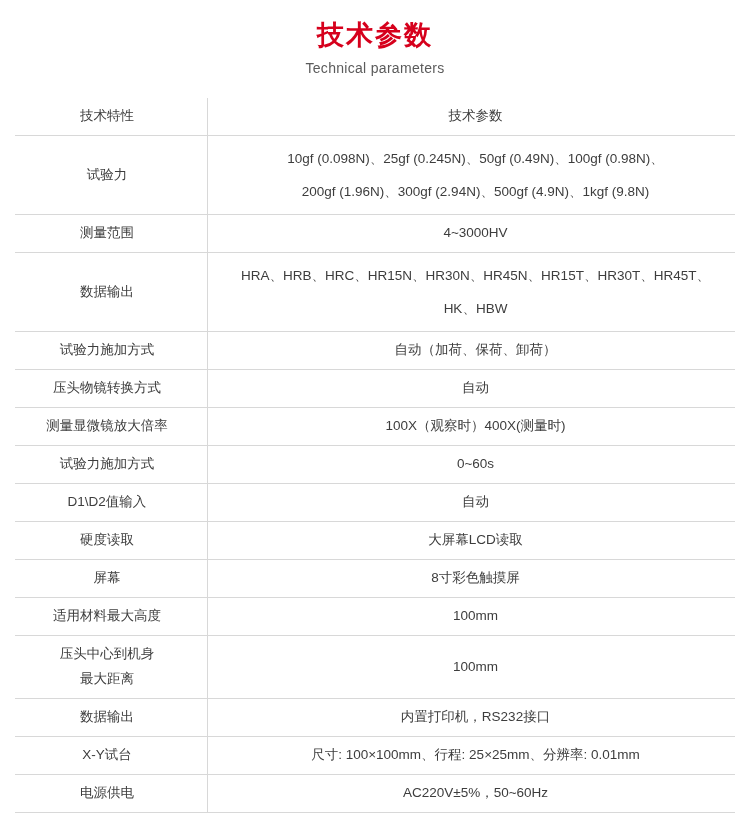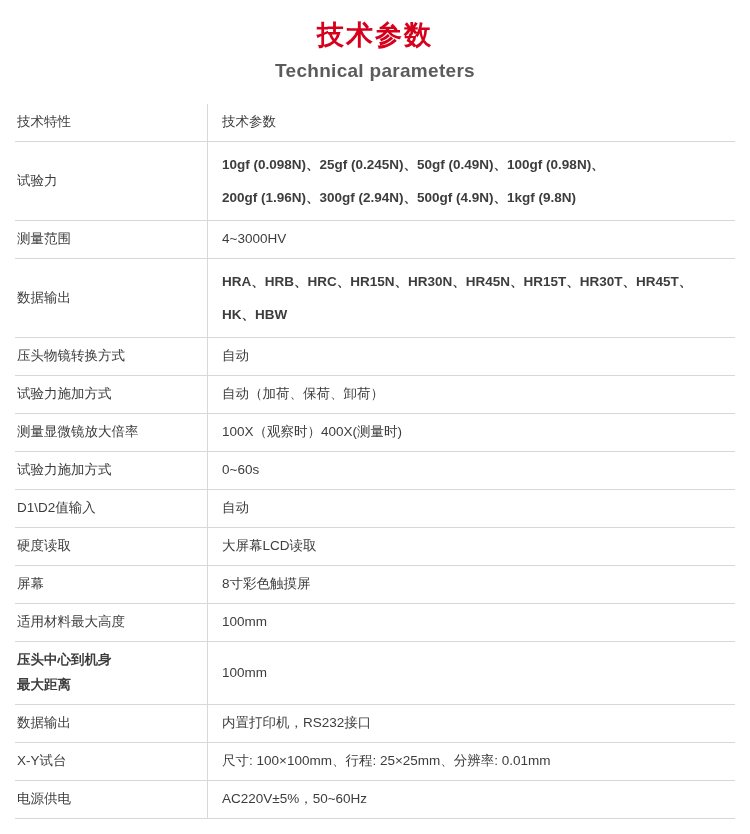--- a/index.html
+++ b/index.html
@@ -25,50 +25,51 @@
     padding-top: 18px;
   }
   .title-cn {
     font-size: 27px;
     font-weight: bold;
     color: #d6001c;
     letter-spacing: 2px;
     line-height: 1.3;
   }
   .title-en {
-    font-size: 19px;
+    font-size: 14px;
     color: #5b5b5b;
     margin-top: 7px;
     letter-spacing: 0.3px;
-    font-weight: bold;
+    font-weight: normal;
   }
   .spec-table {
     width: 720px;
     margin: 22px auto 0 auto;
     border-collapse: collapse;
     table-layout: fixed;
   }
   .spec-table td {
     border-bottom: 1px solid #d8d8d8;
     font-size: 13.5px;
     color: #3d3d3d;
     vertical-align: middle;
     line-height: 1.85;
     padding: 0;
+    text-align: center;
   }
   .spec-table td.c1 {
     width: 180px;
     padding: 6px 10px 6px 2px;
   }
   .spec-table td.c2 {
     padding: 6px 6px 6px 14px;
     border-left: 1px solid #d8d8d8;
   }
   .row-double td.c2 { line-height: 2.45; }
-  .nowrap-cell { white-space: pre-line; font-weight: bold; }
+  .nowrap-cell { white-space: pre-line; }
 </style>
 </head>
 <body>
 
 <div class="page">
 
   <div class="header">
     <div class="title-cn">技术参数</div>
     <div class="title-en">Technical parameters</div>
   </div>
@@ -91,27 +92,27 @@
         <td class="c2">4~3000HV</td>
       </tr>
 
       <tr class="row-double">
         <td class="c1">数据输出</td>
         <td class="c2 nowrap-cell">HRA、HRB、HRC、HR15N、HR30N、HR45N、HR15T、HR30T、HR45T、
 HK、HBW</td>
       </tr>
 
       <tr>
-        <td class="c1">压头物镜转换方式</td>
-        <td class="c2">自动</td>
+        <td class="c1">试验力施加方式</td>
+        <td class="c2">自动（加荷、保荷、卸荷）</td>
       </tr>
 
       <tr>
-        <td class="c1">试验力施加方式</td>
-        <td class="c2">自动（加荷、保荷、卸荷）</td>
+        <td class="c1">压头物镜转换方式</td>
+        <td class="c2">自动</td>
       </tr>
 
       <tr>
         <td class="c1">测量显微镜放大倍率</td>
         <td class="c2">100X（观察时）400X(测量时)</td>
       </tr>
 
       <tr>
         <td class="c1">试验力施加方式</td>
         <td class="c2">0~60s</td>

